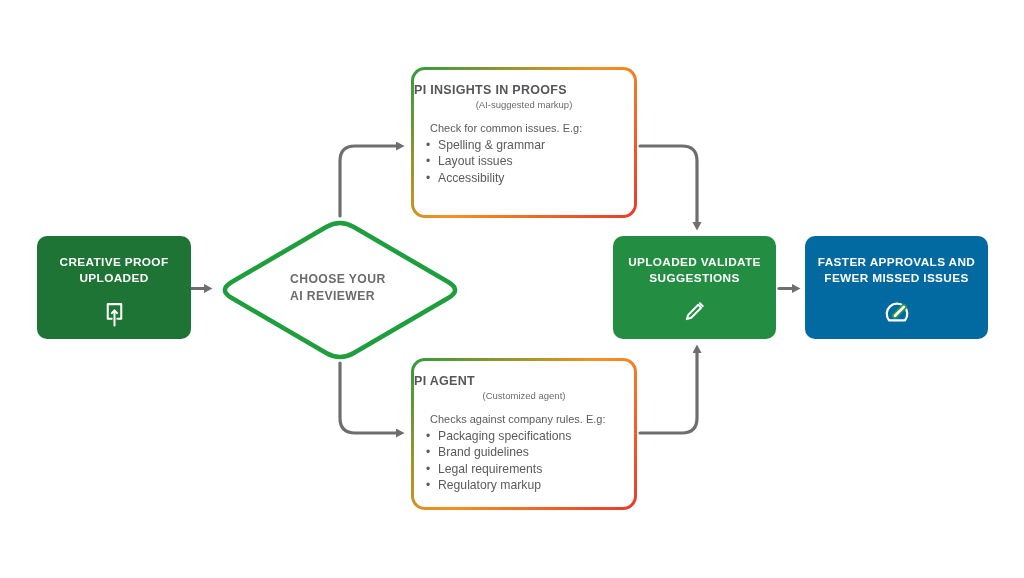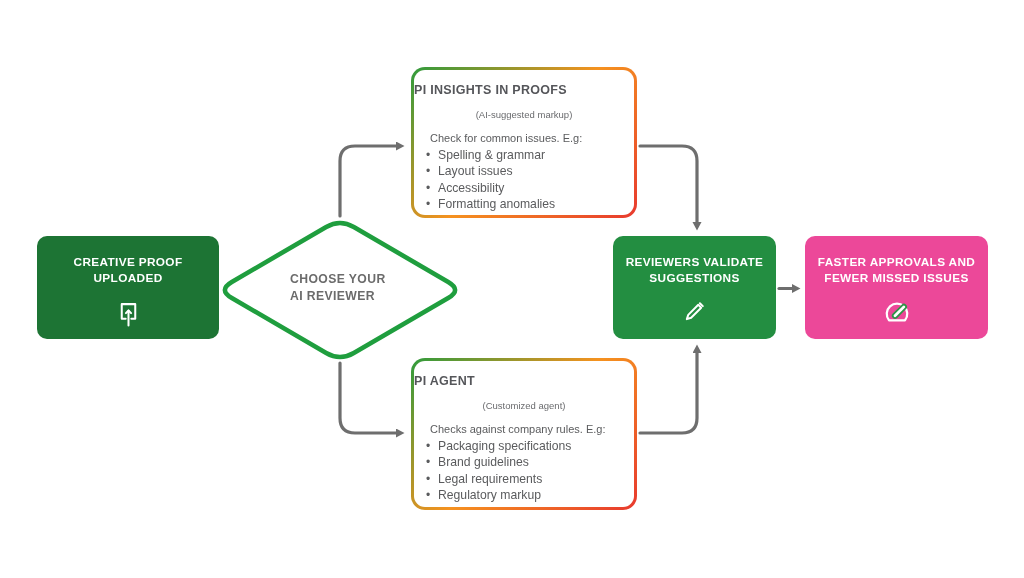--- a/index.html
+++ b/index.html
@@ -12,40 +12,40 @@
 
   
   .green-box{
     border-radius:10px;display:flex;flex-direction:column;align-items:center;
     justify-content:flex-start;padding-top:18px;color:#ffffff;text-align:center;
   }
   .green-box .lbl{
     font-size:11.8px;font-weight:700;letter-spacing:.35px;line-height:16px;width:100%;
   }
   .green-box .ic{margin-top:11px;display:flex;align-items:center;justify-content:center;}
-  .box-start{left:37px;top:236px;width:182px;height:103px;background:#1d7434;}
+  .box-start{left:37px;top:236px;width:154px;height:103px;background:#1d7434;}
   .box-start .lbl{width:130px;margin:0 auto;}
   .box-validate{left:613px;top:236px;width:163px;height:103px;background:#238e41;--bg:#238e41;}
   .box-validate .lbl{width:150px;margin:0 auto;}
-  .box-outcome{left:805px;top:236px;width:183px;height:103px;background:#ec4899;--bg:#2e9447;}
+  .box-outcome{left:805px;top:236px;width:183px;height:103px;background:#0369a1;--bg:#2e9447;}
   .box-outcome .lbl{width:158px;margin:0 auto;}
 
   
   .gradient-box{
     border-radius:14px;border:3px solid transparent;
     background:linear-gradient(#ffffff,#ffffff) padding-box,
                linear-gradient(135deg,#2e9b3c 0%,#f5921f 50%,#e8392e 100%) border-box;
     color:#58595b;
   }
   .gbox-top{left:411px;top:67px;width:226px;height:151px;}
   .gbox-bottom{left:411px;top:358px;width:226px;height:152px;border-radius:14px;}
   .gradient-box .ttl{
     margin-top:13px;text-align:left;font-size:12.5px;font-weight:700;letter-spacing:.3px;color:#55565a;
   }
-  .gradient-box .sub{margin-top:12px;text-align:center;font-size:9.5px;color:#6a6b6e;}
+  .gradient-box .sub{margin-top:2px;text-align:center;font-size:9.5px;color:#6a6b6e;}
   .gradient-box .intro{margin:12px 0 0 16px;font-size:11px;color:#5a5b5d;}
   .gradient-box ul{list-style:none;margin:3px 0 0 24px;padding:0;}
   .gradient-box li{
     position:relative;font-size:12.2px;line-height:16.3px;color:#5a5b5d;padding-left:0;
   }
   .gradient-box li::before{
     content:"\2022";position:absolute;left:-12px;top:0;color:#5a5b5d;font-size:12px;
   }
 
   
@@ -91,38 +91,37 @@
   <div class="node diamond-label">CHOOSE YOUR AI REVIEWER</div>
 
   <div class="node gradient-box gbox-top">
     <div class="ttl">PI INSIGHTS IN PROOFS</div>
     <div class="sub">(AI-suggested markup)</div>
     <div class="intro">Check for common issues. E.g:</div>
     <ul>
       <li>Spelling &amp; grammar</li>
       <li>Layout issues</li>
       <li>Accessibility</li>
-      <li>Formatting anomalies</li>
     </ul>
   </div>
 
   <div class="node gradient-box gbox-bottom">
     <div class="ttl">PI AGENT</div>
     <div class="sub">(Customized agent)</div>
     <div class="intro">Checks against company rules. E.g:</div>
     <ul>
       <li>Packaging specifications</li>
       <li>Brand guidelines</li>
       <li>Legal requirements</li>
       <li>Regulatory markup</li>
     </ul>
   </div>
 
   <div class="node green-box box-validate">
-    <div class="lbl">REVIEWERS VALIDATE SUGGESTIONS</div>
+    <div class="lbl">UPLOADED VALIDATE SUGGESTIONS</div>
     <div class="ic">
       <svg width="28" height="28" viewBox="0 0 24 24" fill="none" stroke="#ffffff" stroke-width="1.7" stroke-linecap="round" stroke-linejoin="round">
         <path d="M5 19 L6.2 15.3 L14.8 6.7 L17.3 9.2 L8.7 17.8 L5 19 Z"></path>
         <path d="M16.2 5.3 L18.7 7.8"></path>
       </svg>
     </div>
   </div>
 
   <div class="node green-box box-outcome">
     <div class="lbl">FASTER APPROVALS AND FEWER MISSED ISSUES</div>

